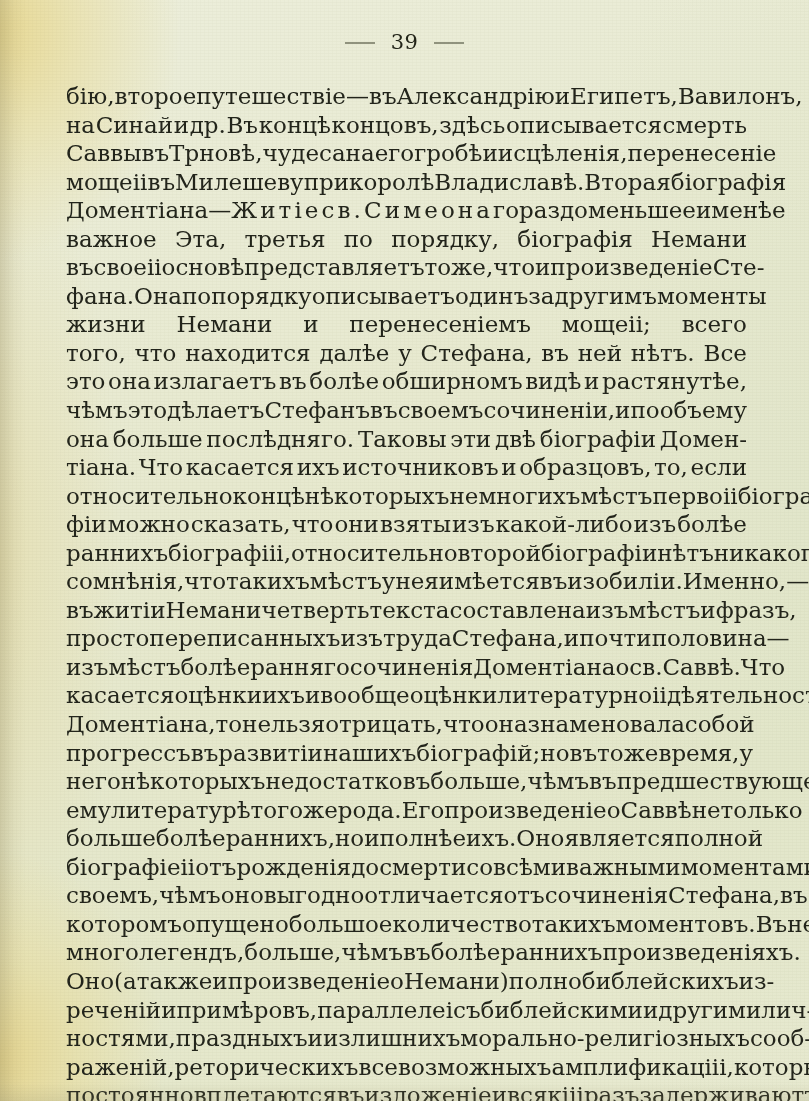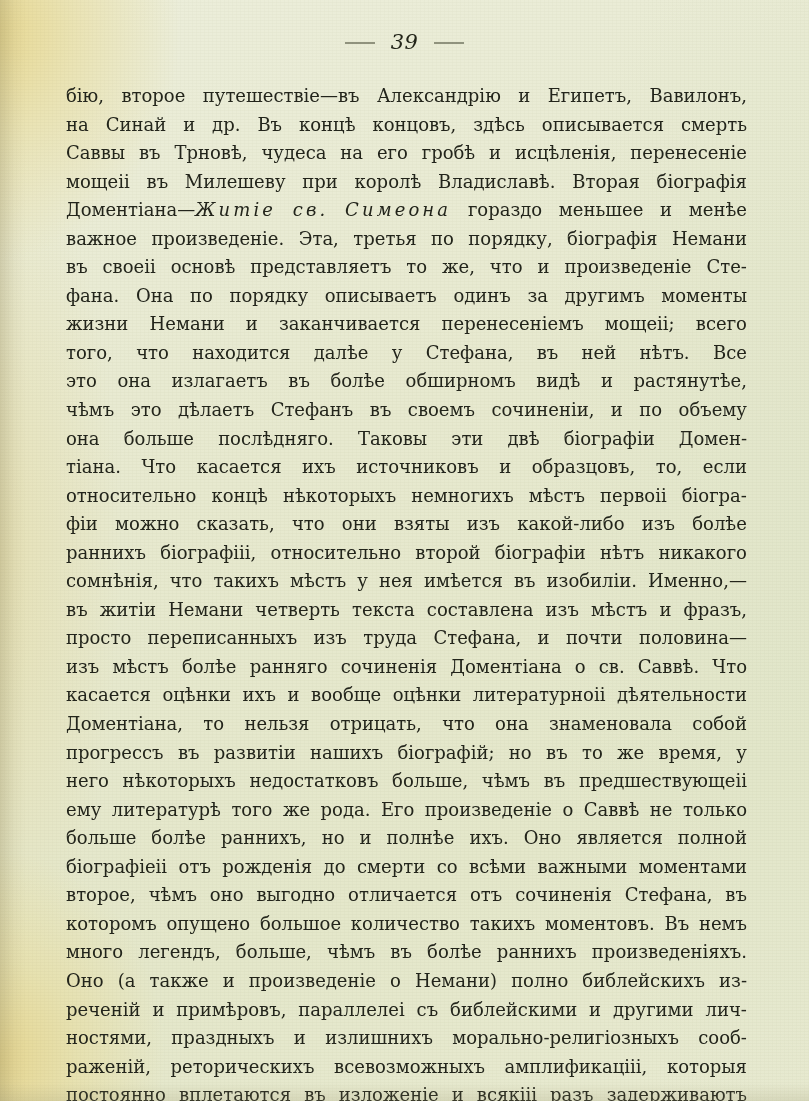--- a/index.html
+++ b/index.html
@@ -83,51 +83,49 @@
     width: 30px;
     height: 2px;
     background: #6d705c;
     opacity: 0.72;
   }
   #folio .num {
     display: inline-block;
     margin: 0 16px;
     font-size: 21px;
     color: #222419;
-    font-style: italic;
   }
 
   
   #textblock {
     position: absolute;
     left: 66px;
     top: 82px;
     width: 681px;
   }
   .ln {
     display: block;
     height: 28.55px;
     line-height: 28.55px;
-    font-size: 18px;
+    font-size: 23px;
     color: #22241b;
     white-space: pre;
     text-rendering: optimizeLegibility;
   }
   
   .ln.just {
     display: flex;
     justify-content: space-between;
     white-space: normal;
   }
   .ln.just > span.w {
     white-space: pre;
   }
   .sp {
     letter-spacing: 3.1px;
-    font-style: italic;
   }
 </style>
 </head>
 <body>
 
 <div id="page">
 
   <div id="gutter"></div>
 
   <div id="folio">
@@ -182,21 +180,20 @@
         <span class="w">Доментіана—<span class="sp">Житіе</span></span>
         <span class="w sp">св.</span>
         <span class="w sp">Симеона</span>
         <span class="w">гораздо</span>
         <span class="w">меньшее</span>
         <span class="w">и</span>
         <span class="w">менѣе</span>
       </div>
       <div class="ln just">
         <span class="w">важное</span>
-        <span class="w">произведеніе.</span>
         <span class="w">Эта,</span>
         <span class="w">третья</span>
         <span class="w">по</span>
         <span class="w">порядку,</span>
         <span class="w">біографія</span>
         <span class="w">Немани</span>
       </div>
       <div class="ln just">
         <span class="w">въ</span>
         <span class="w">своеіі</span>
@@ -217,21 +214,20 @@
         <span class="w">описываетъ</span>
         <span class="w">одинъ</span>
         <span class="w">за</span>
         <span class="w">другимъ</span>
         <span class="w">моменты</span>
       </div>
       <div class="ln just">
         <span class="w">жизни</span>
         <span class="w">Немани</span>
         <span class="w">и</span>
-        <span class="w">заканчивается</span>
         <span class="w">перенесеніемъ</span>
         <span class="w">мощеіі;</span>
         <span class="w">всего</span>
       </div>
       <div class="ln just">
         <span class="w">того,</span>
         <span class="w">что</span>
         <span class="w">находится</span>
         <span class="w">далѣе</span>
         <span class="w">у</span>
@@ -433,21 +429,21 @@
         <span class="w">отъ</span>
         <span class="w">рожденія</span>
         <span class="w">до</span>
         <span class="w">смерти</span>
         <span class="w">со</span>
         <span class="w">всѣми</span>
         <span class="w">важными</span>
         <span class="w">моментами</span>
       </div>
       <div class="ln just">
-        <span class="w">второе,</span>
+        <span class="w">своемъ,</span>
         <span class="w">чѣмъ</span>
         <span class="w">оно</span>
         <span class="w">выгодно</span>
         <span class="w">отличается</span>
         <span class="w">отъ</span>
         <span class="w">сочиненія</span>
         <span class="w">Стефана,</span>
         <span class="w">въ</span>
       </div>
       <div class="ln just">

